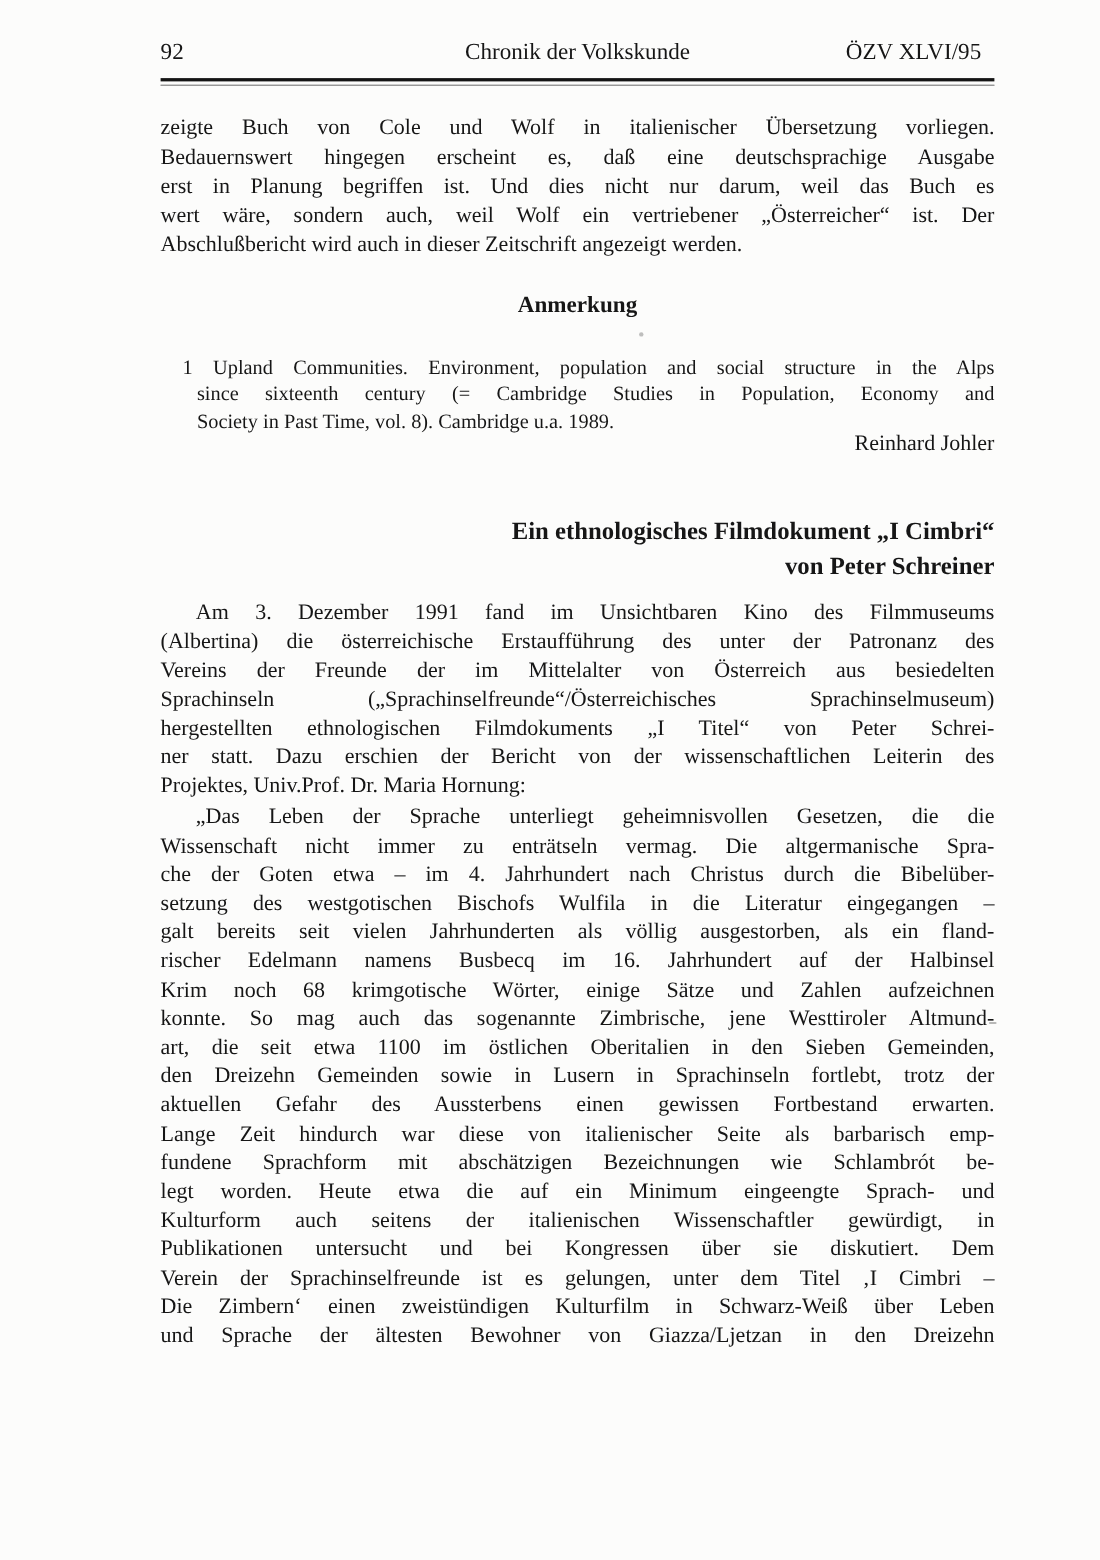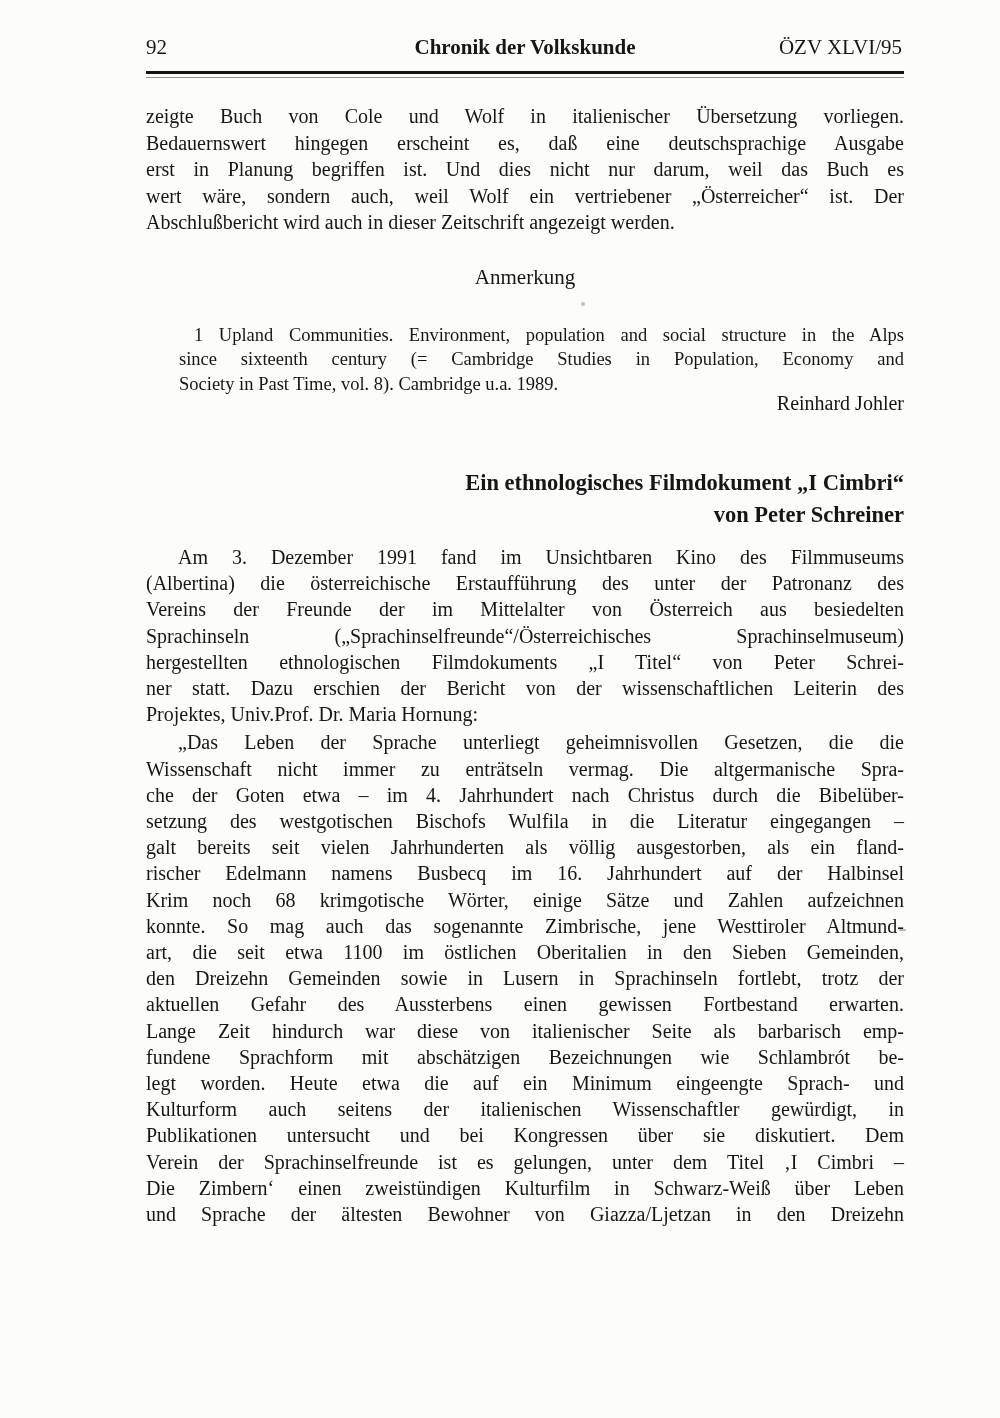--- a/index.html
+++ b/index.html
@@ -20,46 +20,46 @@
   }
   
   .header {
     position: relative;
     padding-top: 34px;
     height: 27px;
     font-size: 21px;
     line-height: 27px;
   }
   .header .h-left  { position: absolute; left: 0; text-align: right; }
-  .header .h-center { position: absolute; left: 0; right: 0; text-align: center; font-weight: bold; }
-  .header .h-right { position: absolute; right: 2px; margin-left: 38px; }
+  .header .h-center { position: absolute; left: 0; right: 0; text-align: center; }
+  .header .h-right { position: absolute; right: 12px; margin-left: 38px; }
   .rule-thick { margin-top: 10px; height: 3px; background: #141414; }
   .rule-thin  { margin-top: 3px; height: 1px; background: #8f8f8f;
                 box-shadow: 0 0 0.5px #aaa; }
   
   .para { font-size: 20px; line-height: 26.5px; font-family: Liberation Serif, serif; }
   .line { text-align: justify; text-align-last: justify; }
   .line.no-just { text-align-last: left; }
   .line.first-indent { text-indent: 32px; }
   .intro { margin-top: 25px; }
   .anmerkung-heading {
     margin: 28px 0 0 0;
     font-size: 21px;
-    font-weight: normal;
+    font-weight: bold;
     text-align: center;
     line-height: 26px;
   }
   .footnote {
     margin-top: 33px;
     padding-left: 20px;
     font-size: 18.5px;
     line-height: 24.5px;
   }
   .footnote .line { padding-left: 13px; }
-  .footnote .line:first-child { padding-left: 0; margin-left: 28px; }
+  .footnote .line:first-child { padding-left: 0; }
   .signature {
     margin-top: -6px;
     text-align: right;
     font-size: 20px;
     line-height: 27px;
   }
   .article-title {
     margin: 50px 0 0 0;
     text-align: right;
     font-size: 22.5px;

